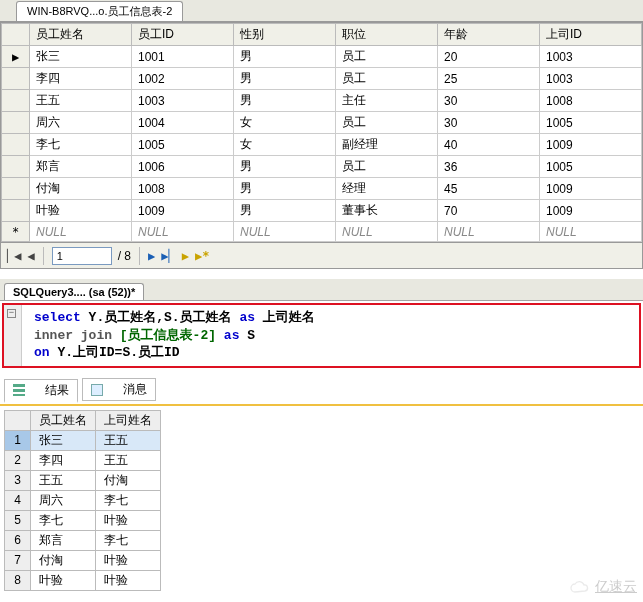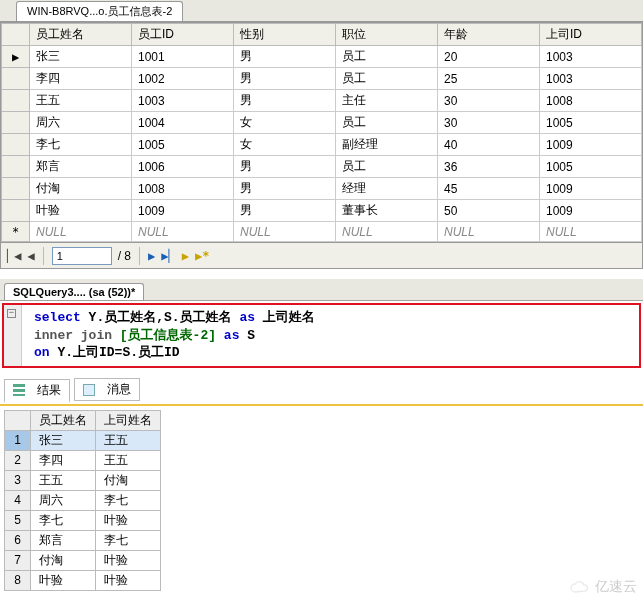--- a/index.html
+++ b/index.html
@@ -120,21 +120,21 @@
     .sql-pane .lines { margin-left: 22px; font-weight: bold;}
     .kw-blue { color:#0000cc;}
     .kw-gray { color:#555;}
     .kw-green{ color:#006600;}
     .result-tab-strip {
       display:flex; align-items:center; gap:4px;
       padding:2px 4px;
       border-bottom:2px solid #f0c040;
     }
     .rtab {
-      display:flex; align-items:center; gap:12px;
+      display:flex; align-items:center; gap:20px;
       padding:2px 8px;
       border:1px solid #bbb;
       background:#fff;
       font-size:12px;
     }
     .rtab.active {
       border-bottom:2px solid #fff;
       position:relative; top:1px;
     }
     .icon-grid {
@@ -164,21 +164,21 @@
     }
     .rgrid th { background:#eee;}
     .rgrid .rh {
       background:#eee; text-align:center; width:26px;
     }
     .rgrid .rh.sel { background:#a8c8e8;}
     .rgrid td.sel { background:#d8e8f8;}
     .watermark {
       position:absolute; right:6px; bottom:6px;
       color:#ccc; font-size:14px;
-      display:flex; align-items:center; gap:4px;
+      display:flex; align-items:center; gap:4px;text-decoration:underline;
     }
     .watermark svg { opacity:.4;}
     .row-cursor {
       font-family: monospace;
     }
   </style>
 </head>
 <body>
 
 <div class="tab-strip">
@@ -270,21 +270,21 @@
           <td>经理</td>
           <td>45</td>
           <td>1009</td>
         </tr>
         <tr>
           <td class="rowhdr row-cursor"></td>
           <td>叶验</td>
           <td>1009</td>
           <td>男</td>
           <td>董事长</td>
-          <td>50</td>
+          <td>70</td>
           <td>1009</td>
         </tr>
         <tr>
           <td class="rowhdr row-cursor">*</td>
           <td class="null">NULL</td>
           <td class="null">NULL</td>
           <td class="null">NULL</td>
           <td class="null">NULL</td>
           <td class="null">NULL</td>
           <td class="null">NULL</td>

